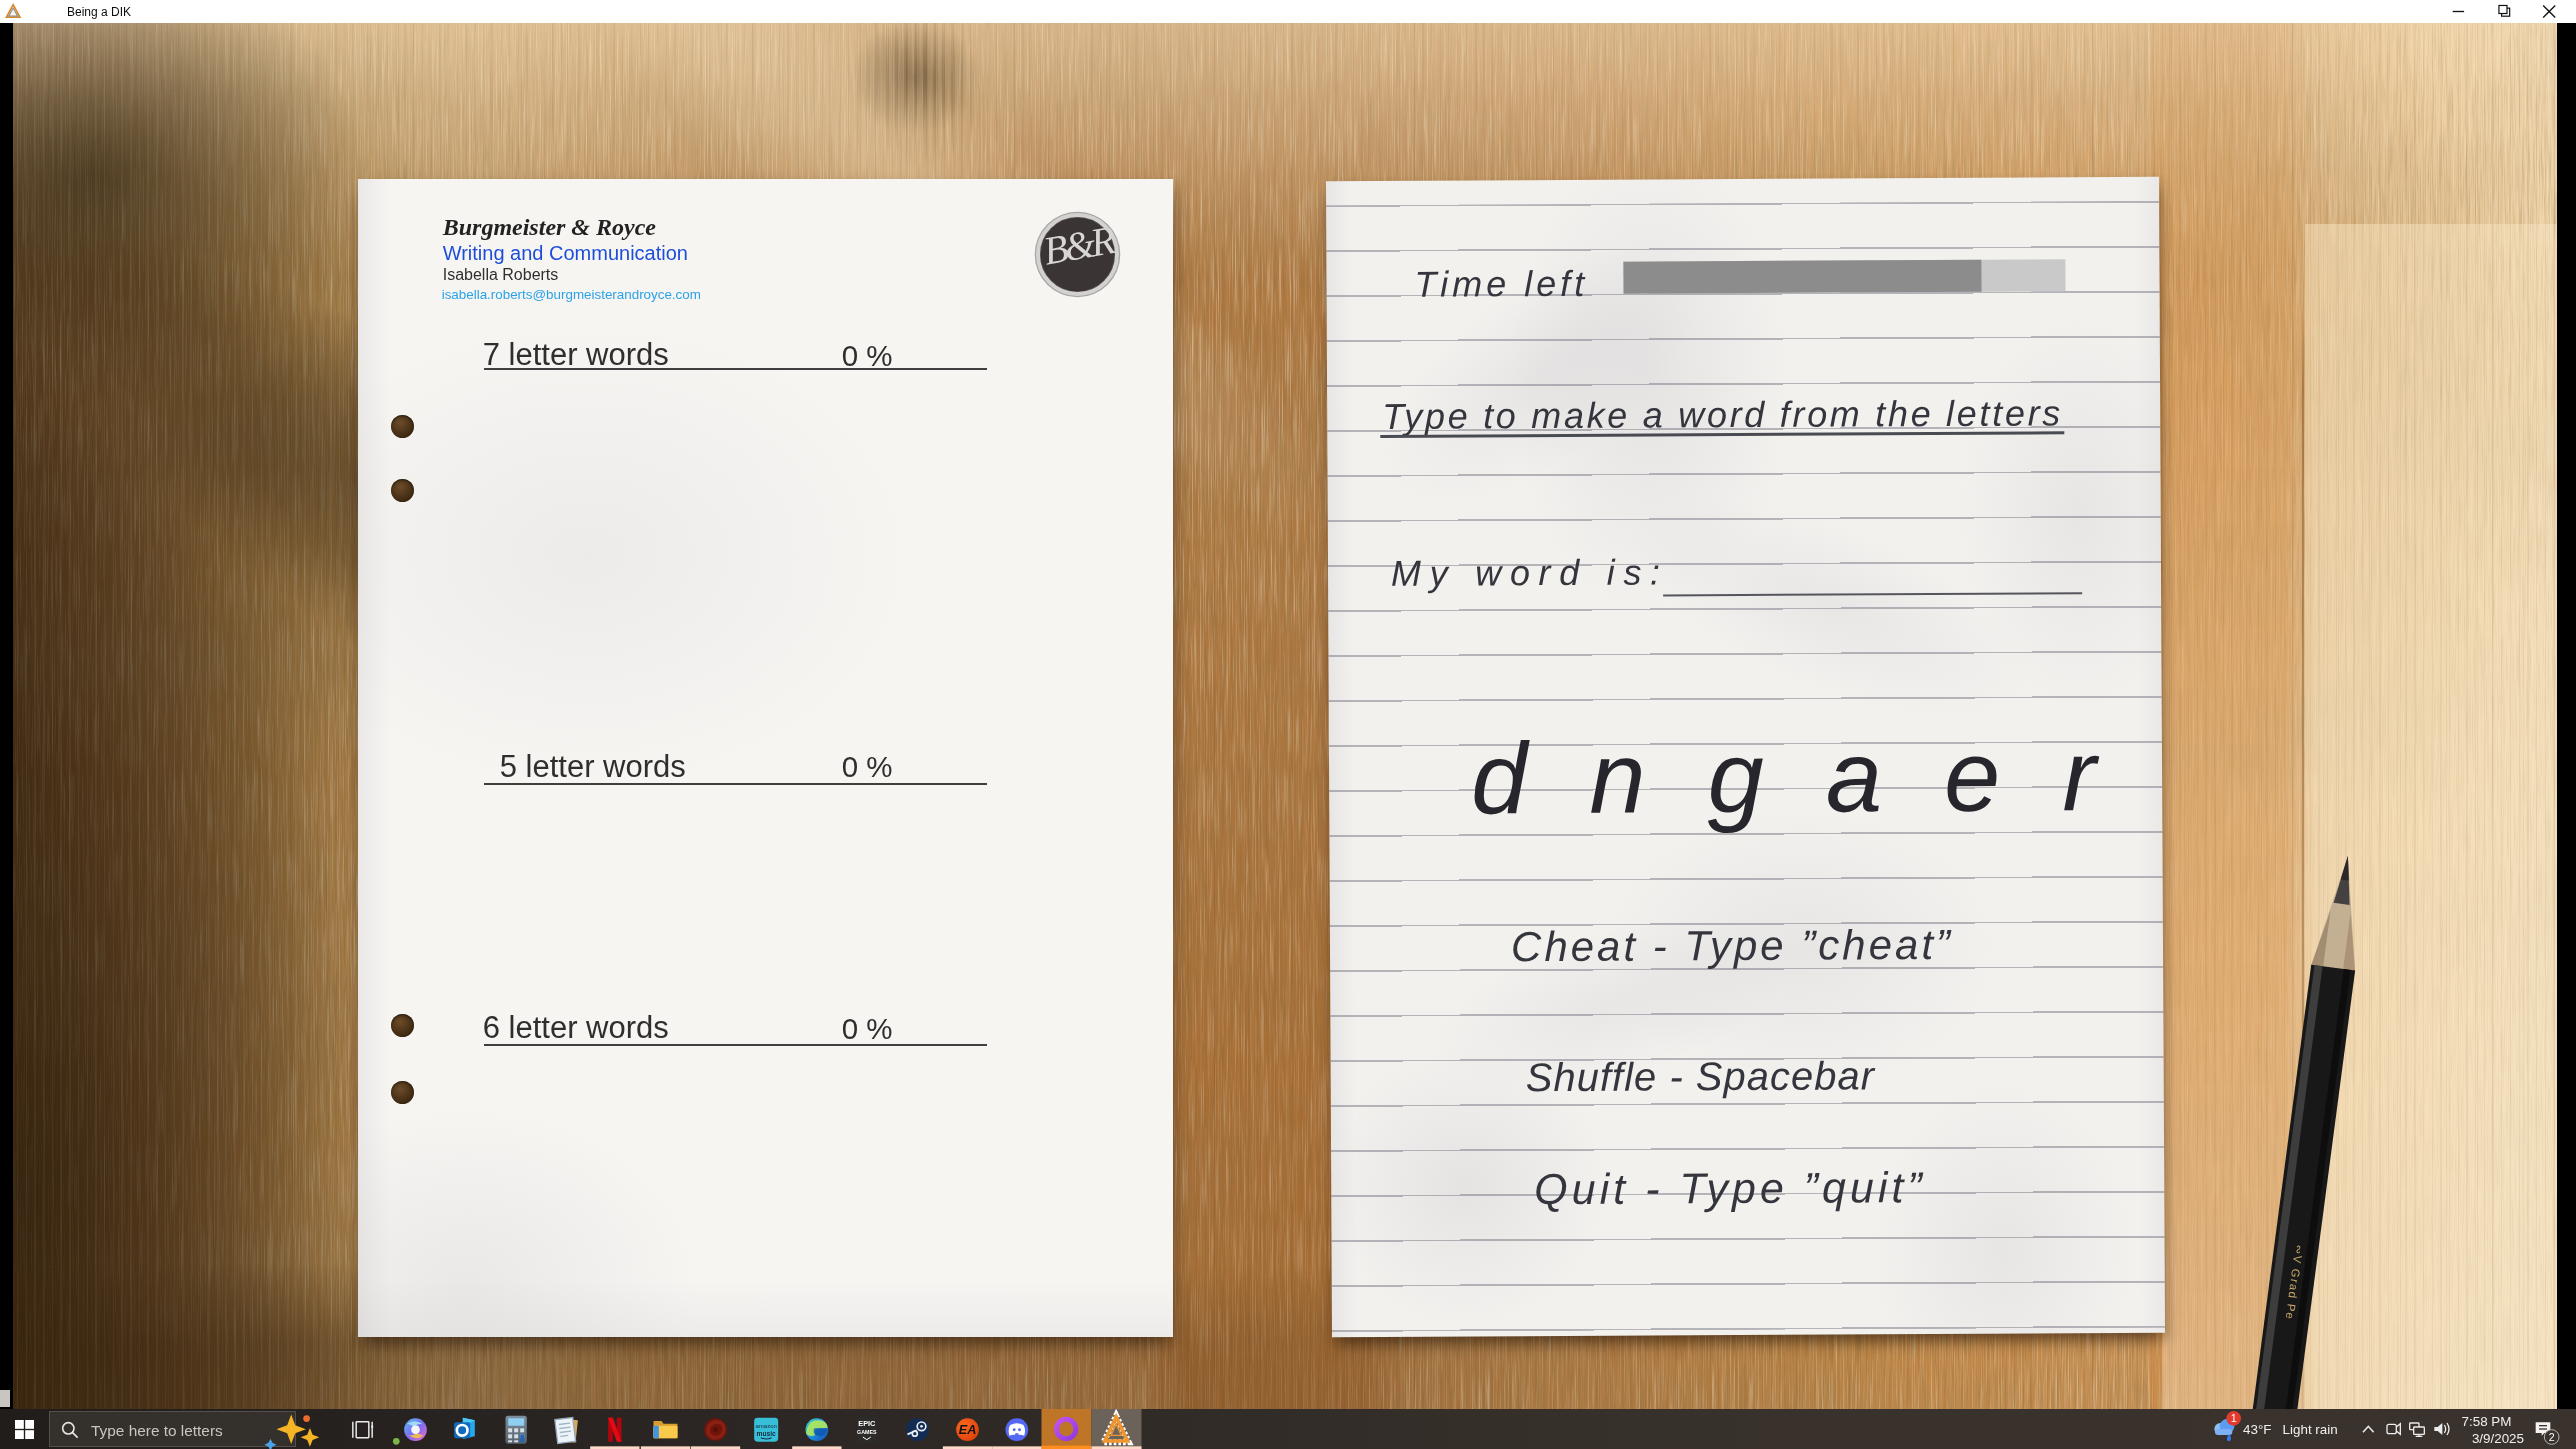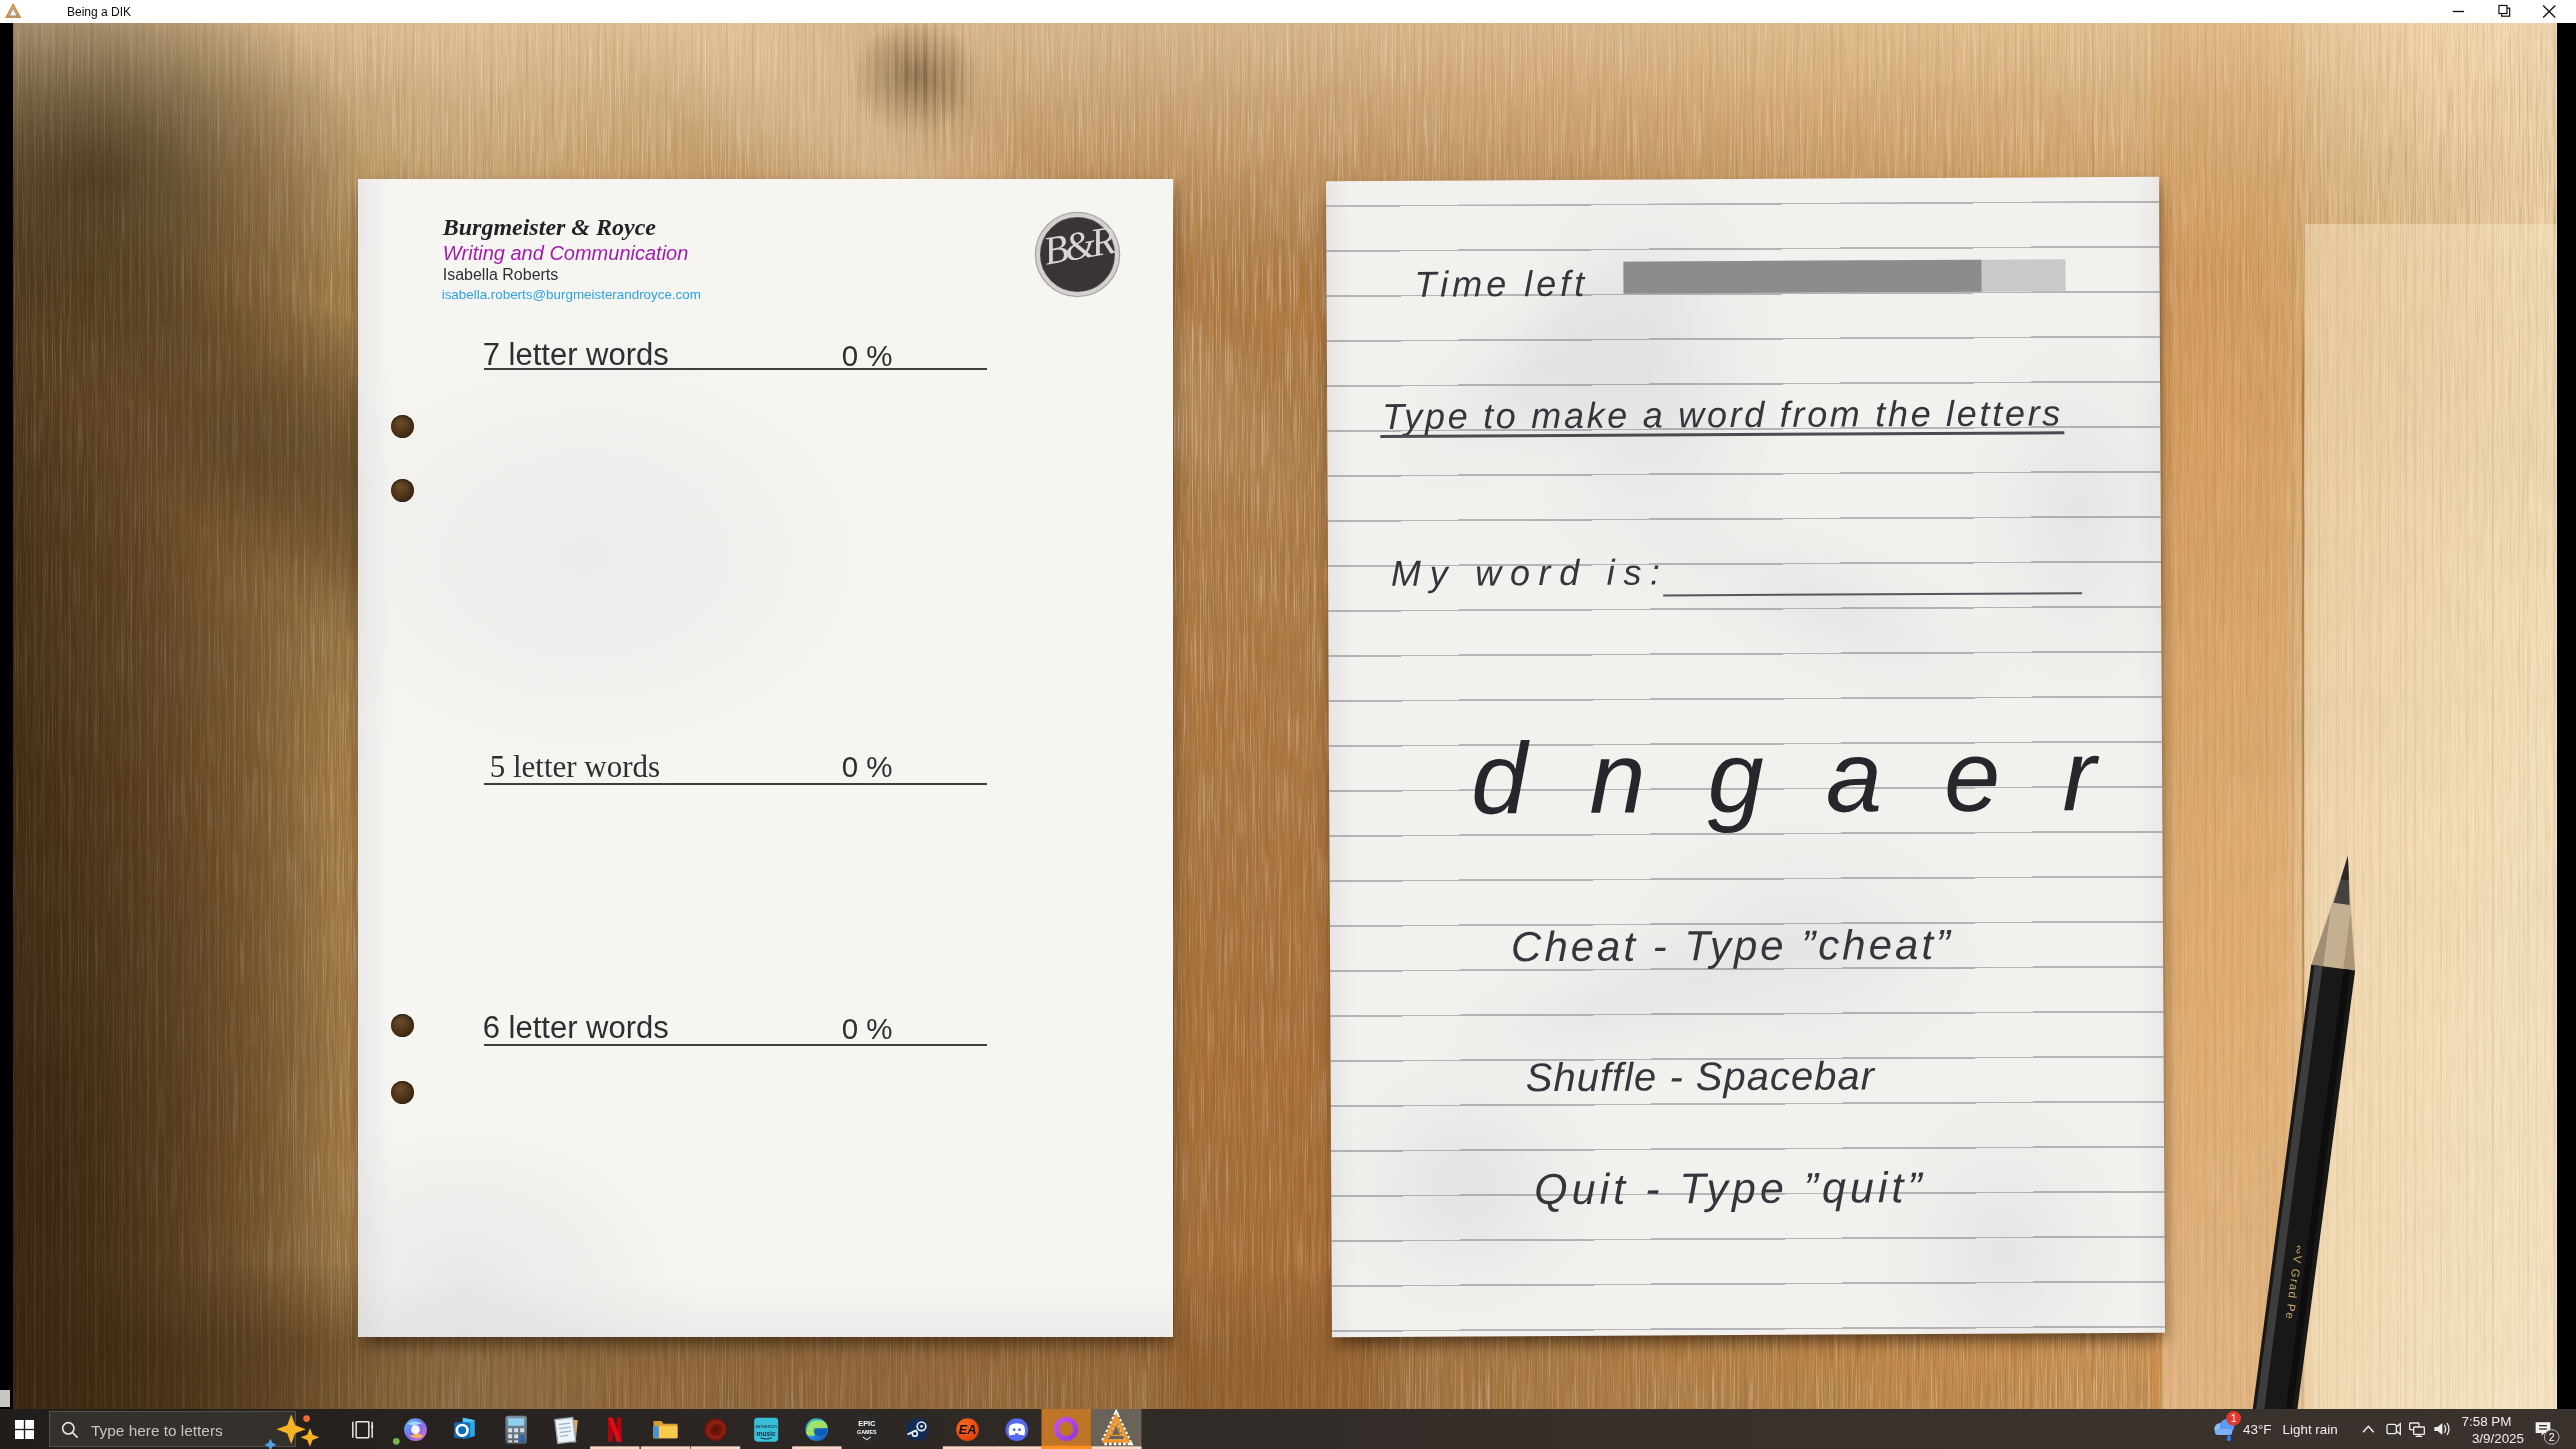--- a/index.html
+++ b/index.html
@@ -60,21 +60,21 @@
        radial-gradient(ellipse 470px 335px at 228px 376px, rgba(150,150,160,0.10), rgba(150,150,160,0) 70%),
        radial-gradient(ellipse 335px 255px at 107px 1107px, rgba(120,120,130,0.10), rgba(120,120,130,0) 70%),
        linear-gradient(90deg, rgba(120,120,130,0.10), rgba(120,120,130,0) 4%),
        linear-gradient(0deg, rgba(120,120,130,0.08), rgba(120,120,130,0) 5%); }
   #logo { position:absolute; left:678px; top:34px; width:83px; height:83px; border-radius:50%;
      background:#3b3434; border:4.7px solid #d4d1d1; box-shadow:0 0 0 1.3px #a8a5a5, inset 0 0 0 0.7px #5a5252; }
   #logo .mono { position:absolute; left:0; top:5.4px; width:100%; text-align:center; font-family:"Liberation Serif", serif;
      font-style:italic; font-size:40px; color:#d8d5d5; letter-spacing:-4px; transform:rotate(-10deg); }
   .hdr { position:absolute; color:#2d2d2d; }
   #h1 { left:85px; top:35px; font-family:"Liberation Serif", serif; font-style:italic; font-weight:bold; font-size:24px; color:#222; }
-  #h2 { left:85px; top:63px; font-size:20px; color:#a21caf;font-style:italic; }
+  #h2 { left:85px; top:63px; font-size:20px; color:#1d4ed8; }
   #h3 { left:85px; top:87px; font-size:16px; color:#303030; }
   #h4 { left:84px; top:108px; font-size:13.4px; color:#2aa2e8; }
   .row-label { position:absolute; font-size:31px; color:#2e2e2e; letter-spacing:0px; }
   .row-pct { position:absolute; font-size:29.5px; color:#2e2e2e; }
   .row-line { position:absolute; left:126px; width:503px; height:2px; background:#3f3f3f; }
   .hole { position:absolute; left:33px; width:23px; height:23px; border-radius:50%;
      background:radial-gradient(circle at 40% 35%, #6d4c28, #3a2610 75%); box-shadow:inset 0 1.3px 2px rgba(0,0,0,0.5); }
 
   
   #paperR { position:absolute; left:1316px; top:156px; width:833px; height:1156px; background:#f3f1ee; transform:rotate(-0.3deg);
@@ -158,21 +158,21 @@
       </div>
     <div class="hdr" id="h1">Burgmeister &amp; Royce</div>
     <div class="hdr" id="h2">Writing and Communication</div>
     <div class="hdr" id="h3">Isabella Roberts</div>
     <div class="hdr" id="h4">isabella.roberts@burgmeisterandroyce.com</div>
 
     <div class="row-label" style="left:125px; top:158px;">7 letter words</div>
     <div class="row-pct" style="left:484px; top:160px;">0 %</div>
     <div class="row-line" style="top:189px;"></div>
 
-    <div class="row-label" style="left:132px; top:570px;font-family:Liberation Serif, serif;">5 letter words</div>
+    <div class="row-label" style="left:142px; top:570px;">5 letter words</div>
     <div class="row-pct" style="left:484px; top:571px;">0 %</div>
     <div class="row-line" style="top:604px;"></div>
 
     <div class="row-label" style="left:125px; top:831px;">6 letter words</div>
     <div class="row-pct" style="left:484px; top:833px;">0 %</div>
     <div class="row-line" style="top:865px;"></div>
 
     <div class="hole" style="top:236px;"></div>
     <div class="hole" style="top:300px;"></div>
     <div class="hole" style="top:835px;"></div>

